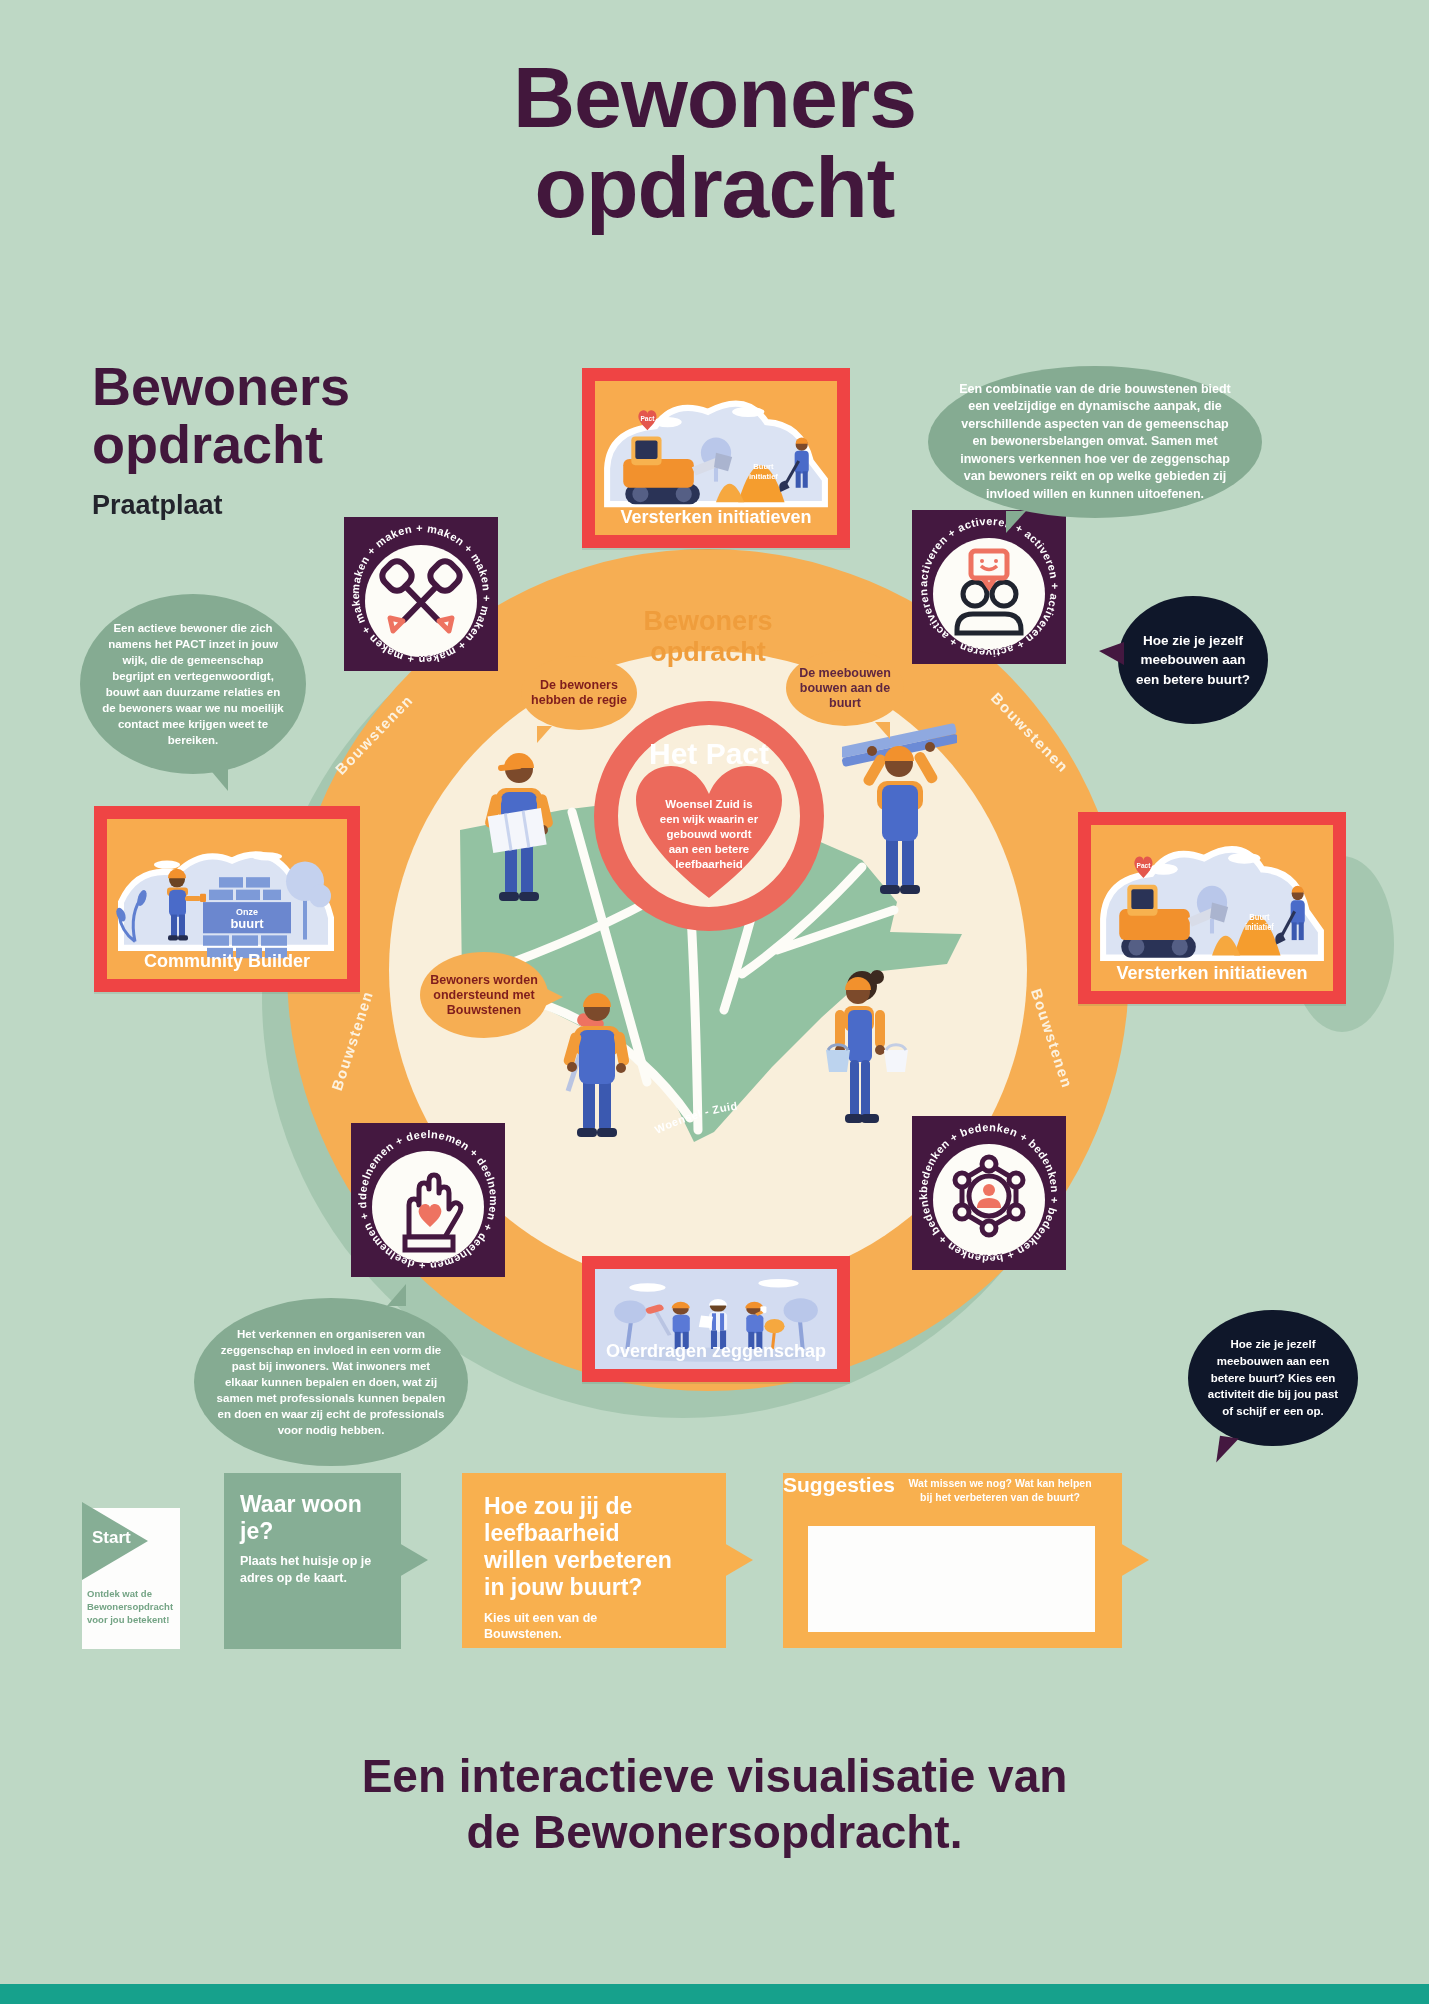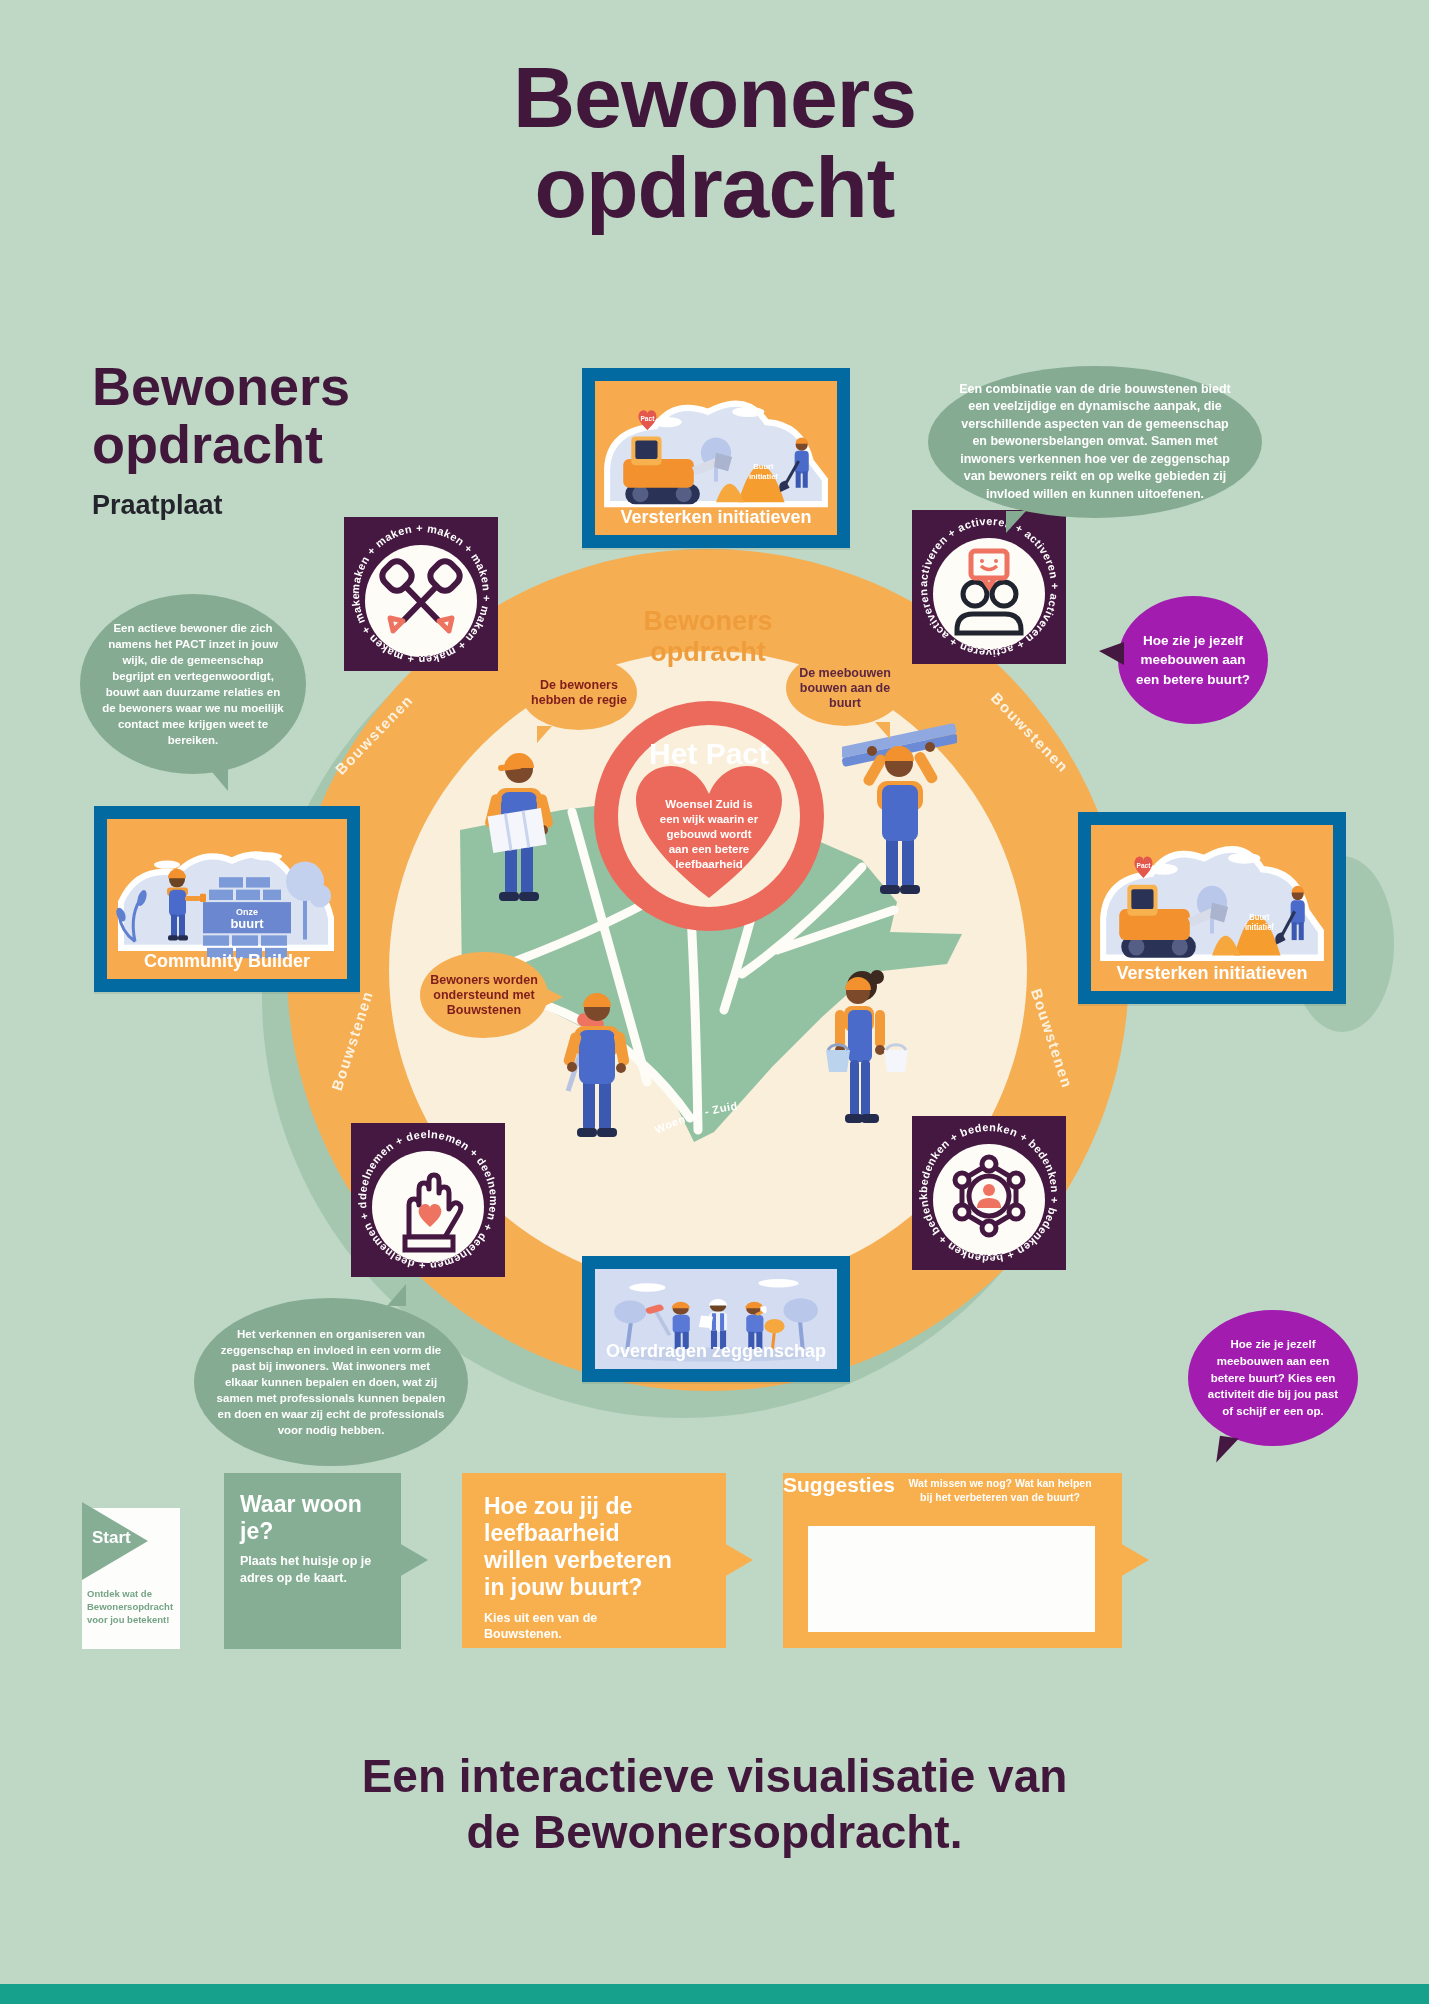--- a/index.html
+++ b/index.html
@@ -42,39 +42,39 @@
     justify-content:center;text-align:center;box-sizing:border-box;line-height:1.4;}
   .g-bubble::after{content:"";position:absolute;width:0;height:0;}
   .gb-combinatie{left:928px;top:366px;width:334px;height:152px;padding:20px 28px;font-size:12.5px;}
   .gb-combinatie::after{left:78px;bottom:-15px;border-top:22px solid #85ab92;border-right:20px solid transparent;}
   .gb-community{left:80px;top:594px;width:226px;height:180px;padding:18px 22px;font-size:11.5px;}
   .gb-community::after{left:56%;bottom:-17px;border-top:25px solid #85ab92;border-left:21px solid transparent;}
   .gb-ondersteuning{left:1106px;top:1070px;width:244px;height:184px;padding:20px 24px;font-size:11.5px;}
   .gb-ondersteuning::after{left:62px;top:-15px;border-bottom:23px solid #85ab92;border-right:20px solid transparent;}
   .gb-zeggenschap{left:194px;top:1298px;width:274px;height:168px;padding:18px 22px;font-size:11.5px;}
   .gb-zeggenschap::after{right:62px;top:-14px;border-bottom:22px solid #85ab92;border-left:19px solid transparent;}
-  .p-bubble{border-radius:50%;background:#a21caf;color:#fff;font-weight:700;display:flex;align-items:center;
+  .p-bubble{border-radius:50%;background:#0f172a;color:#fff;font-weight:700;display:flex;align-items:center;
     justify-content:center;text-align:center;box-sizing:border-box;line-height:1.45;}
   .p-bubble::after{content:"";position:absolute;width:0;height:0;}
   .pb-meebouwen{left:1118px;top:596px;width:150px;height:128px;padding:16px;font-size:13.5px;}
   .pb-meebouwen::after{left:-19px;top:46px;border-right:25px solid #441840;
     border-top:9px solid transparent;border-bottom:14px solid transparent;}
   .pb-kies{left:1188px;top:1310px;width:170px;height:136px;padding:16px;font-size:11.5px;}
   .pb-kies::after{left:30px;bottom:-18px;border-top:27px solid #441840;border-right:19px solid transparent;
     transform:rotate(8deg);}
   
   .badge{width:154px;height:154px;}
   .badge svg{display:block;width:100%;height:100%;}
   .bd-maken{left:344px;top:517px;}
   .bd-activeren{left:912px;top:510px;}
   .bd-deelnemen{left:351px;top:1123px;}
   .bd-bedenken{left:912px;top:1116px;}
   .ringtext{font-family:"Liberation Sans",sans-serif;font-size:11px;font-weight:700;letter-spacing:.5px;}
   
-  .card{background:#0369a1;padding:13px;box-sizing:border-box;box-shadow:0 2px 0 rgba(80,110,90,.15);}
+  .card{background:#ef4444;padding:13px;box-sizing:border-box;box-shadow:0 2px 0 rgba(80,110,90,.15);}
   .card-ill{position:relative;width:100%;height:100%;overflow:hidden;}
   .card-ill svg{display:block;width:100%;height:100%;}
   .card-caption{position:absolute;left:0;right:0;bottom:7px;text-align:center;color:#fff;
     font-weight:700;font-size:18px;}
   .card-top{left:582px;top:368px;width:268px;height:180px;}
   .card-left{left:94px;top:806px;width:266px;height:186px;}
   .card-right{left:1078px;top:812px;width:268px;height:192px;}
   .card-bottom{left:582px;top:1256px;width:268px;height:126px;}
   .blob-right-card{left:1290px;top:856px;width:104px;height:176px;border-radius:50%;background:#a5c7b0;}
   

